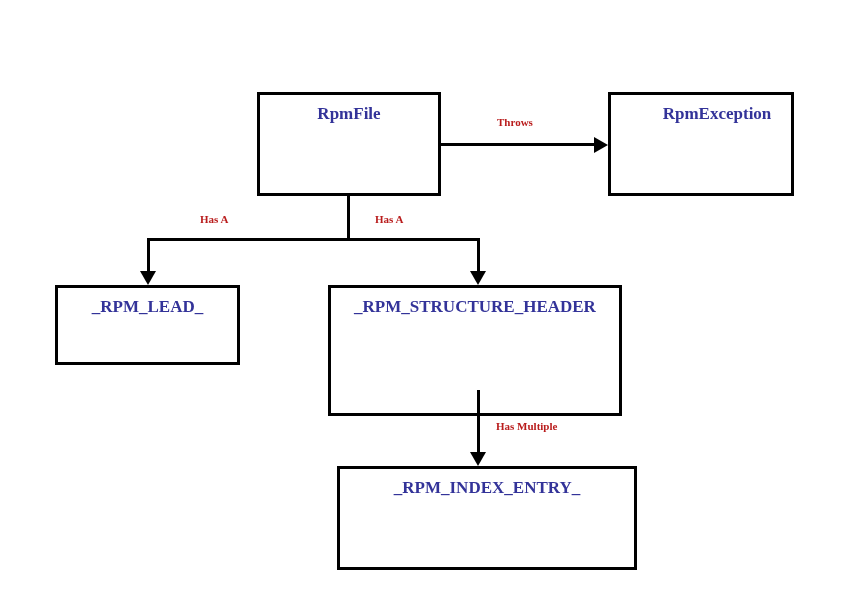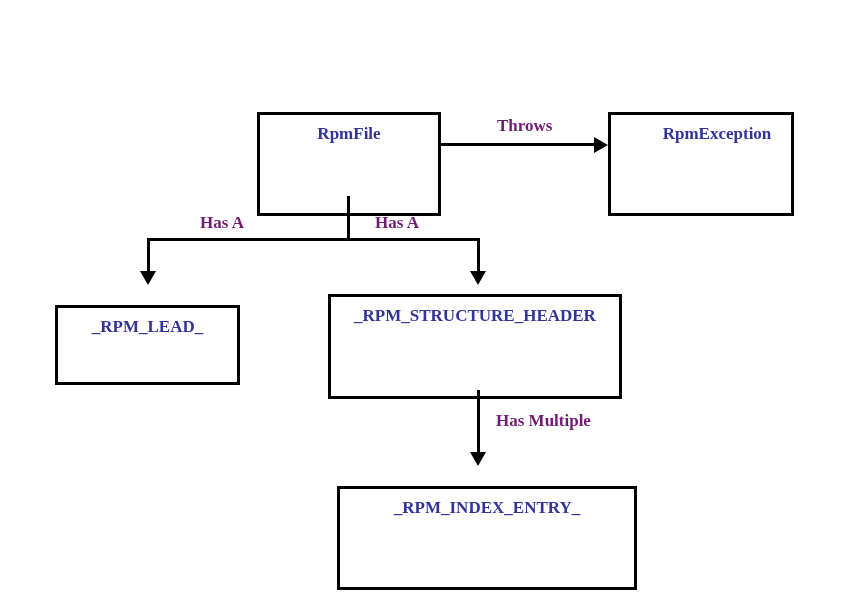--- a/index.html
+++ b/index.html
@@ -14,35 +14,34 @@
     background: #FFFFFF;
     font-family: "Liberation Serif", serif;
     overflow: hidden;
   }
   .node {
     position: absolute;
     box-sizing: border-box;
     border: 3px solid #000000;
     background: #FFFFFF;
     text-align: center;
-    margin-top: 20px;
   }
   .node-label {
     display: block;
     margin-top: 9px;
     font-weight: bold;
     font-size: 17px;
     color: #333399;
     white-space: nowrap;
   }
   .edge-label {
     position: absolute;
     font-weight: bold;
-    font-size: 17px;
-    color: #701a75;
+    font-size: 11px;
+    color: #b91c1c;
     white-space: nowrap;
   }
   .line {
     position: absolute;
     background: #000000;
   }
   .arrowhead {
     position: absolute;
     width: 0;
     height: 0;
@@ -55,40 +54,40 @@
   .arrow-down {
     border-left: 8px solid transparent;
     border-right: 8px solid transparent;
     border-top: 14px solid #000000;
   }
 
   
   #n-rpmfile            { left: 257px; top: 92px;  width: 184px; height: 104px; }
   #n-rpmexception       { left: 608px; top: 92px;  width: 186px; height: 104px; padding-left: 32px; }
   #n-rpm-lead           { left: 55px;  top: 285px; width: 185px; height: 80px; }
-  #n-rpm-struct-header  { left: 328px; top: 274px; width: 294px; height: 105px; }
+  #n-rpm-struct-header  { left: 328px; top: 285px; width: 294px; height: 131px; }
   #n-rpm-index-entry    { left: 337px; top: 466px; width: 300px; height: 104px; }
 
   
   #e-throws-line        { left: 441px; top: 143px; width: 153px; height: 3px; }
   #e-throws-head        { left: 594px; top: 137px; }
   #e-rpmfile-stem       { left: 347px; top: 196px; width: 3px; height: 45px; }
   #e-branch-horizontal  { left: 147px; top: 238px; width: 333px; height: 3px; }
   #e-left-branch        { left: 147px; top: 238px; width: 3px; height: 34px; }
   #e-left-branch-head   { left: 140px; top: 271px; }
   #e-right-branch       { left: 477px; top: 238px; width: 3px; height: 34px; }
   #e-right-branch-head  { left: 470px; top: 271px; }
   #e-hasmultiple-line   { left: 477px; top: 390px; width: 3px; height: 63px; }
   #e-hasmultiple-head   { left: 470px; top: 452px; }
 
   
   #l-throws       { left: 497px; top: 116px; }
   #l-hasa-left    { left: 200px; top: 213px; }
   #l-hasa-right   { left: 375px; top: 213px; }
-  #l-hasmultiple  { left: 496px; top: 411px; }
+  #l-hasmultiple  { left: 496px; top: 420px; }
 </style>
 </head>
 <body>
 
 <div id="canvas">
 
   <div class="node" id="n-rpmfile">
     <span class="node-label">RpmFile</span>
   </div>
 

